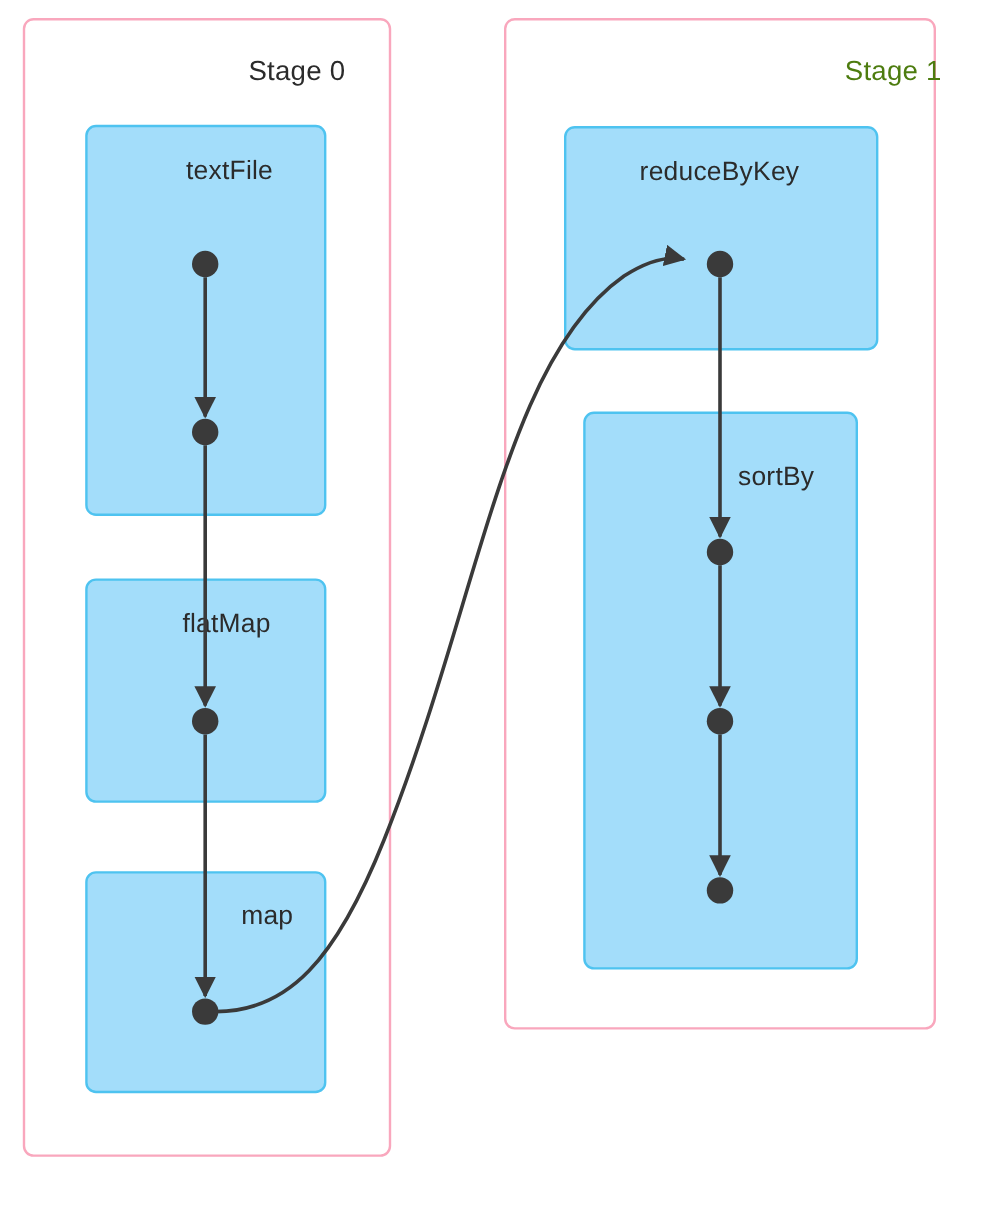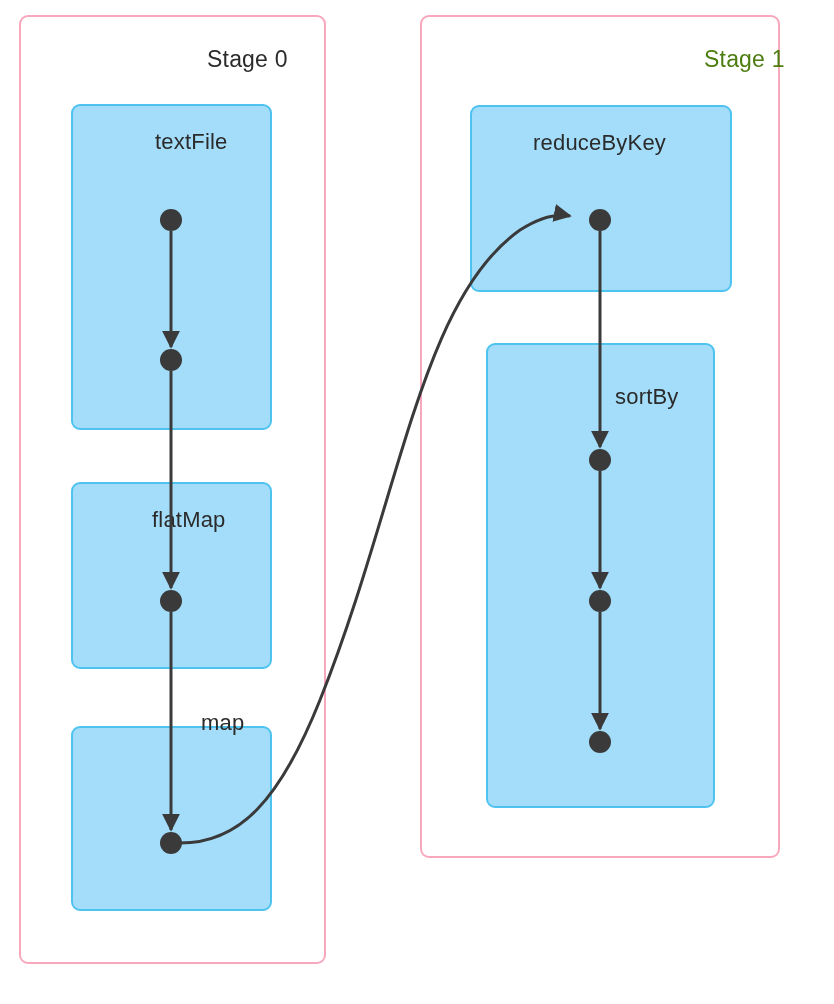--- a/index.html
+++ b/index.html
@@ -58,21 +58,21 @@
 <div id="canvas">
 
   <div id="boxes-layer">
       <div class="stage-box" style="left: 19px; top: 15px; width: 307px; height: 949px; border-color: rgb(249, 167, 189);"></div>
       <div class="stage-label" style="left: 207px; top: 46px; color: rgb(43, 43, 43);">Stage 0</div>
       <div class="op-box" style="left: 71px; top: 104px; width: 201px; height: 326px; background: rgb(163, 221, 250); border-color: rgb(78, 195, 240);"></div>
       <div class="op-label" style="left: 155px; top: 129px; color: rgb(43, 43, 43);">textFile</div>
       <div class="op-box" style="left: 71px; top: 482px; width: 201px; height: 187px; background: rgb(163, 221, 250); border-color: rgb(78, 195, 240);"></div>
       <div class="op-label" style="left: 152px; top: 507px; color: rgb(43, 43, 43);">flatMap</div>
       <div class="op-box" style="left: 71px; top: 726px; width: 201px; height: 185px; background: rgb(163, 221, 250); border-color: rgb(78, 195, 240);"></div>
-      <div class="op-label" style="left: 201px; top: 710px; color: rgb(43, 43, 43);">map</div>
+      <div class="op-label" style="left: 201px; top: 750px; color: rgb(43, 43, 43);">map</div>
       <div class="stage-box" style="left: 420px; top: 15px; width: 360px; height: 843px; border-color: rgb(249, 167, 189);"></div>
       <div class="stage-label" style="left: 663px; top: 46px; color: #4d7c0f; margin-left: 41px;">Stage 1</div>
       <div class="op-box" style="left: 470px; top: 105px; width: 262px; height: 187px; background: rgb(163, 221, 250); border-color: rgb(78, 195, 240);"></div>
       <div class="op-label" style="left: 533px; top: 130px; color: rgb(43, 43, 43); text-align: right;">reduceByKey</div>
       <div class="op-box" style="left: 486px; top: 343px; width: 229px; height: 465px; background: rgb(163, 221, 250); border-color: rgb(78, 195, 240);"></div>
       <div class="op-label" style="left: 615px; top: 384px; color: rgb(43, 43, 43);">sortBy</div>
     </div>
 
   <svg id="graph-layer" viewBox="0 0 834 1004">
     <defs>

